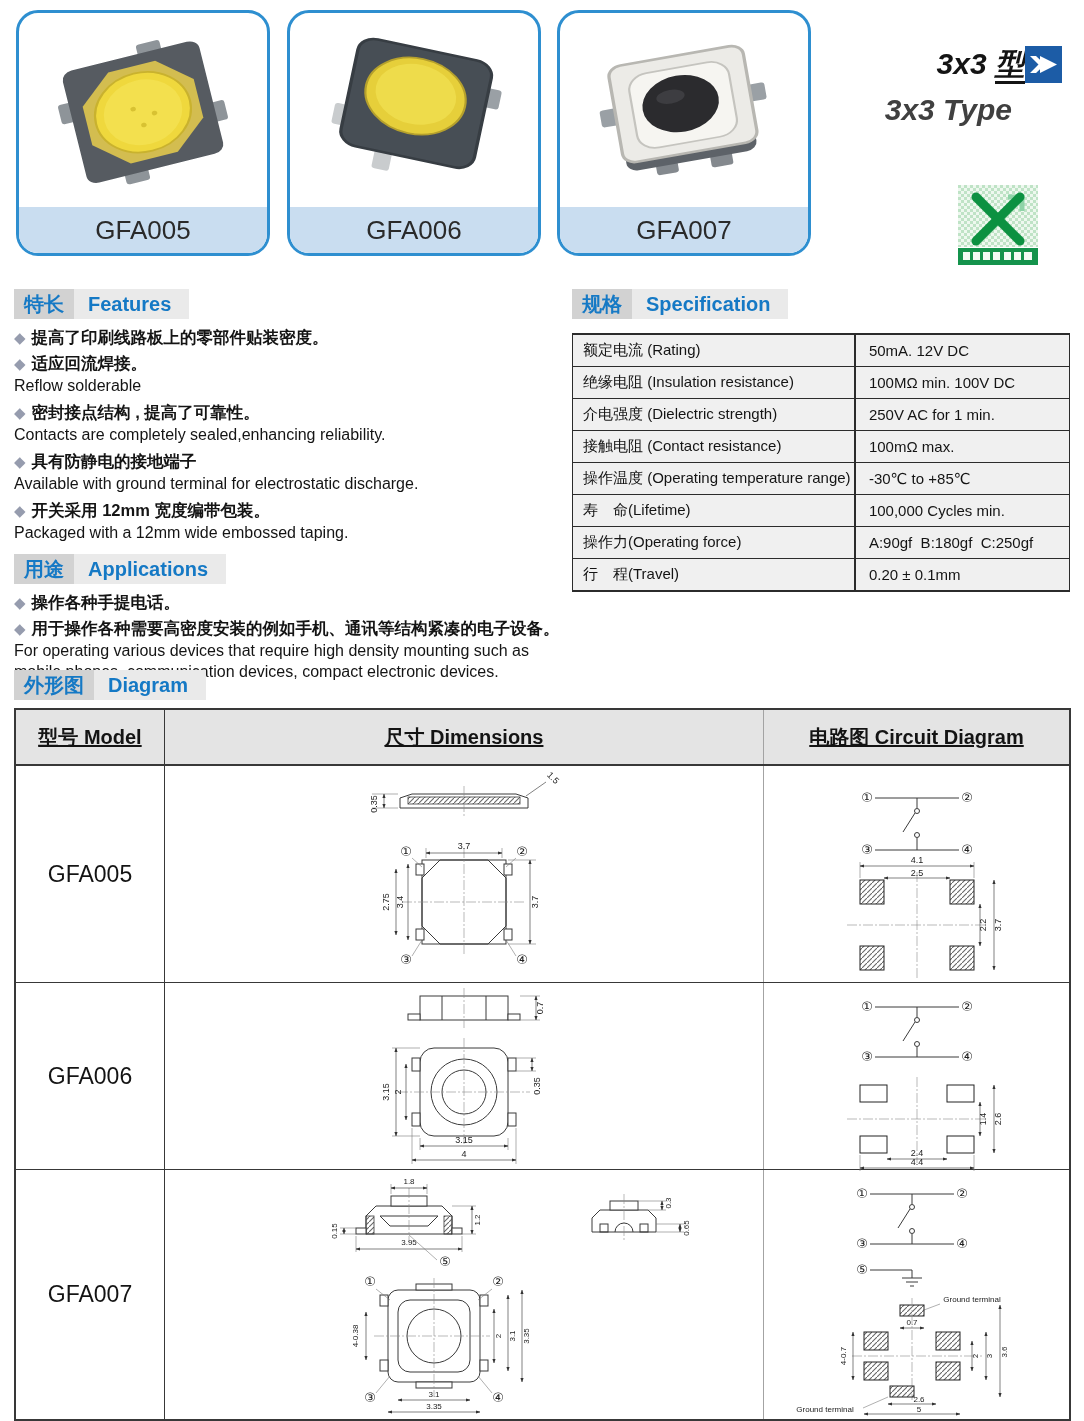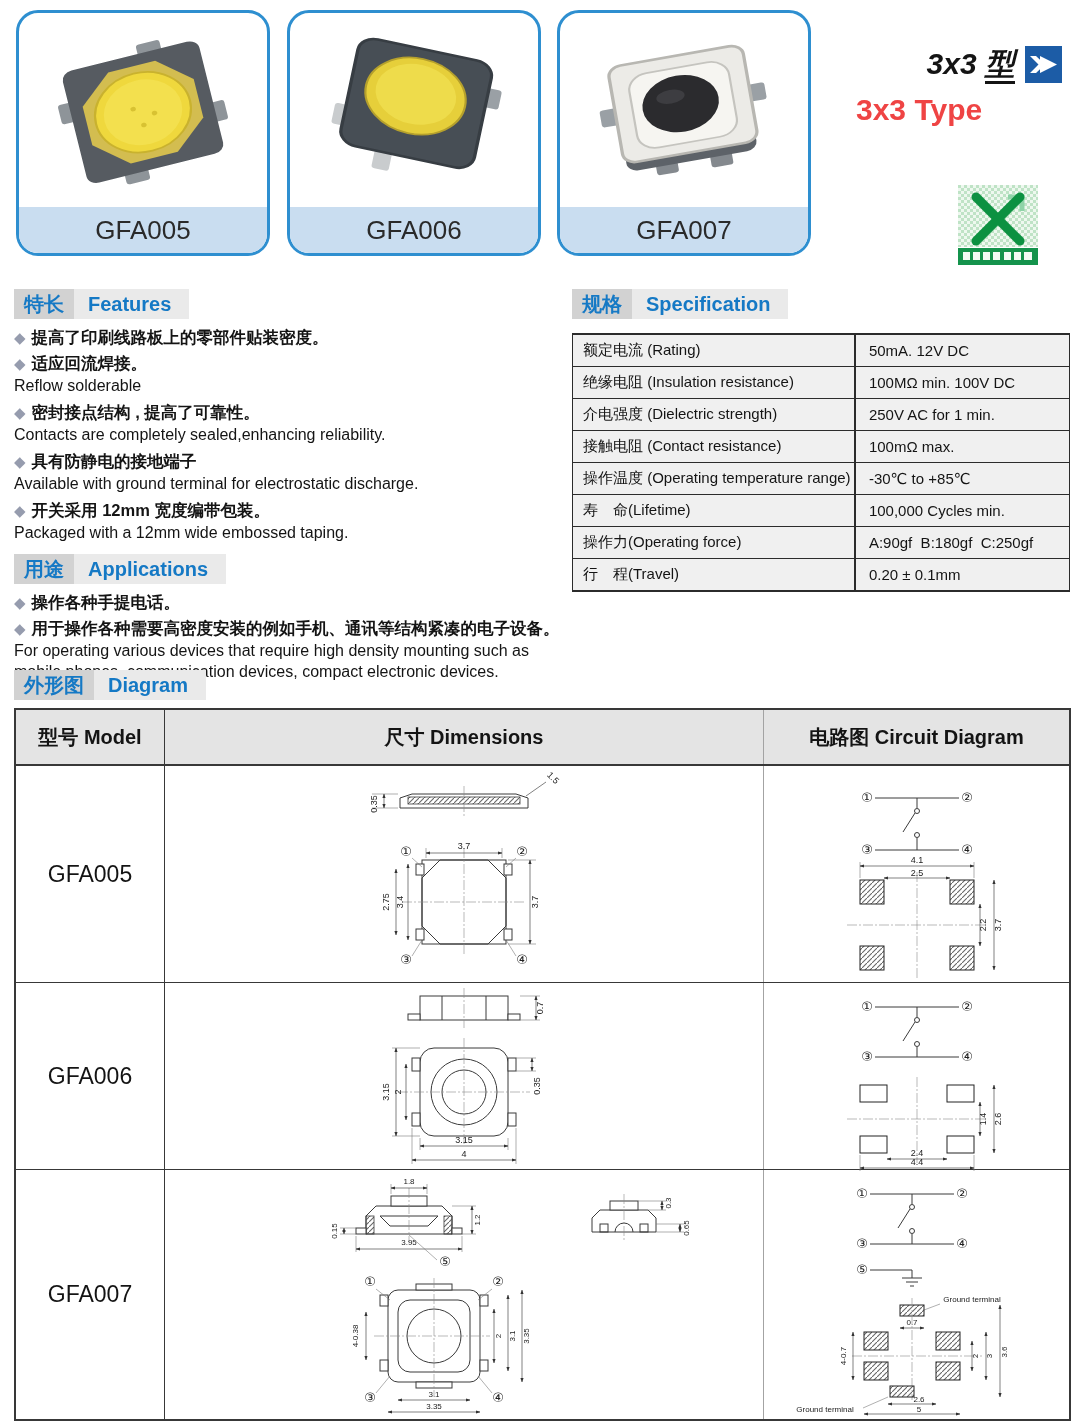--- a/index.html
+++ b/index.html
@@ -8,25 +8,25 @@
 
   
   .card{position:absolute;top:10px;width:254px;height:246px;border:3px solid #2e8fd0;
         border-radius:22px;background:#fff;overflow:hidden;box-sizing:border-box;}
   .card-photo{height:194px;display:flex;align-items:center;justify-content:center;}
   .card-label{position:absolute;left:0;right:0;bottom:0;height:46px;background:#c9ddf0;
         display:flex;align-items:center;justify-content:center;font-size:26px;color:#2a2a2a;}
 
   
   .type-box{position:absolute;left:856px;top:44px;width:206px;}
-  .type-row1{display:flex;justify-content:flex-end;align-items:center;gap:10px;}
+  .type-row1{display:flex;justify-content:flex-end;align-items:center;gap:0;}
   .type-cn{font-size:30px;font-weight:bold;font-style:italic;color:#141414;white-space:nowrap;}
   .cn-underline{border-bottom:3px solid #141414;padding-bottom:1px;}
-  .type-en{margin-top:8px;margin-right:50px;text-align:left;font-size:30px;font-weight:bold;
-        color:#ef4444;}
+  .type-en{margin-top:8px;margin-right:50px;text-align:right;font-size:30px;font-weight:bold;
+        font-style:italic;color:#404040;}
   .cert-logo{position:absolute;left:958px;top:185px;width:80px;height:80px;}
 
   
   .sec-header{display:flex;align-items:stretch;height:30px;}
   .hdr-cn{background:#d2d2d2;color:#1579c5;font-weight:bold;font-size:20px;
         display:flex;align-items:center;padding:0 10px;}
   .hdr-en{background:#eaeaea;color:#1579c5;font-weight:bold;font-size:20px;
         display:flex;align-items:center;padding:0 18px 0 14px;}
 
   
@@ -50,21 +50,21 @@
 
   
   .dg-block{position:absolute;left:14px;top:670px;}
   .dg-table{position:absolute;left:14px;top:708px;width:1053px;border:2px solid #383838;
         box-sizing:content-box;background:#fff;}
   .dg-row{display:flex;border-top:1px solid #383838;}
   .dg-row.hdr{border-top:none;background:#e4e4e4;height:54px;border-bottom:1px solid #383838;}
   .dg-c1{width:148px;border-right:1px solid #383838;display:flex;align-items:center;justify-content:center;}
   .dg-c2{width:598px;border-right:1px solid #a3a3a3;display:flex;align-items:center;justify-content:center;}
   .dg-c3{flex:1;display:flex;align-items:center;justify-content:center;}
-  .dg-hcell{font-size:20px;font-weight:600;color:#141414;}
+  .dg-hcell{font-size:20px;font-weight:600;color:#141414;text-decoration:underline;}
   .dg-model{font-size:23px;color:#141414;}
   .r1{height:216px}.r2{height:186px}.r3{height:249px}
 
   
   .tl{stroke:#3a3a3a;stroke-width:1;fill:none;}
   .tf{stroke:#3a3a3a;stroke-width:1;fill:#fff;}
   .th{fill:url(#hatch);stroke:#3a3a3a;stroke-width:0.8;}
   .cl{stroke:#8a8a8a;stroke-width:0.6;stroke-dasharray:10 2 2 2;fill:none;}
   .dm{stroke:#4a4a4a;stroke-width:0.7;fill:none;}
   .ext{stroke:#7a7a7a;stroke-width:0.6;}

